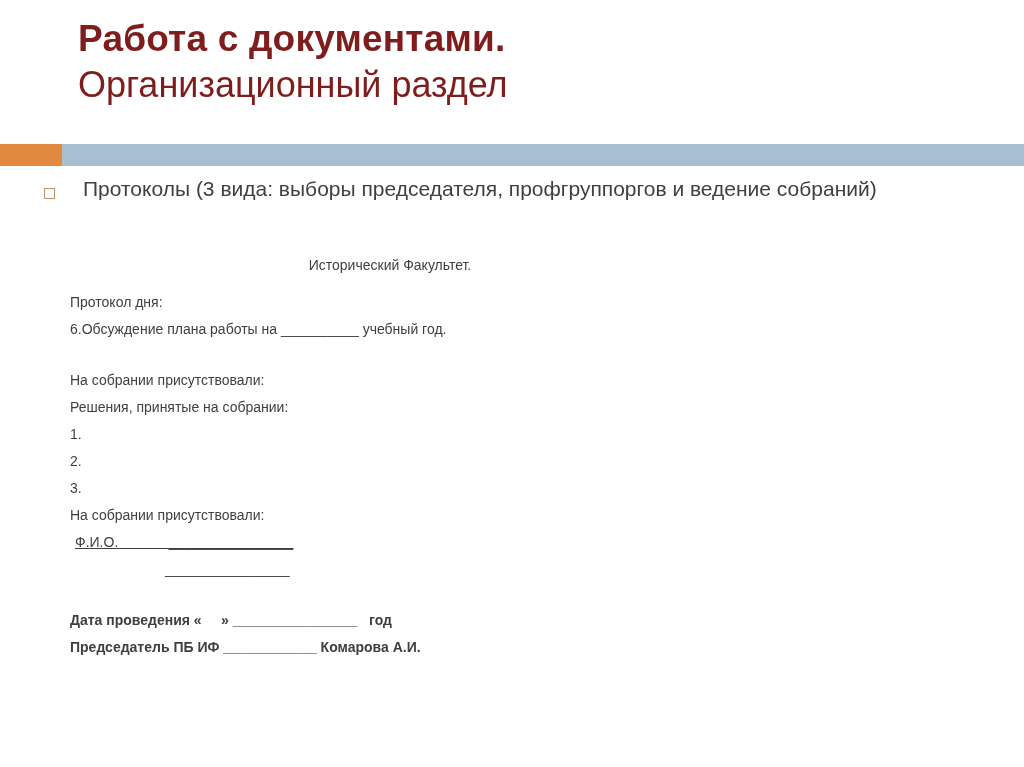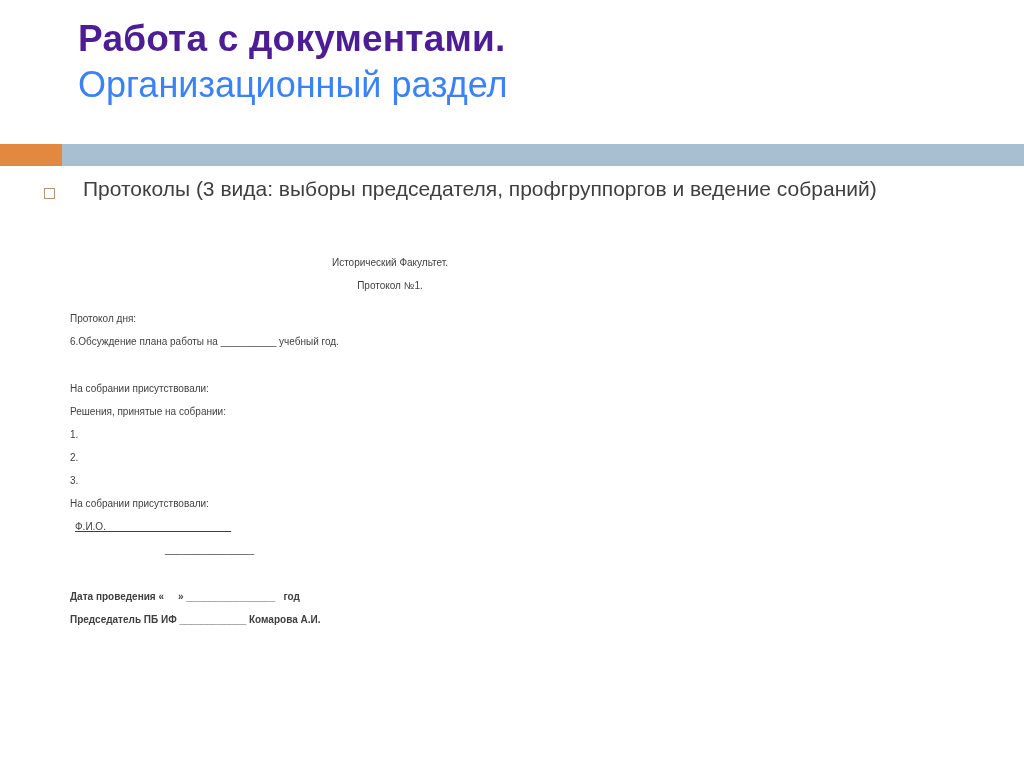--- a/index.html
+++ b/index.html
@@ -26,29 +26,29 @@
   
   .title-block {
     position: absolute;
     left: 78px;
     top: 18px;
     width: 880px;
   }
   .title-line1 {
     font-size: 37px;
     font-weight: bold;
-    color: #4c1d95;
+    color: #7f1d1d;
     line-height: 1.15;
     letter-spacing: 0.2px;
     white-space: nowrap;
   }
   .title-line2 {
     font-size: 36px;
     font-weight: normal;
-    color: #3b82f6;
+    color: #7f1d1d;
     line-height: 1.2;
     margin-top: 2px;
     white-space: nowrap;
   }
 
   
   .bar-left {
     position: absolute;
     left: 0;
     top: 144px;
@@ -89,21 +89,21 @@
     color: #3f3f3f;
     max-width: 880px;
   }
 
   
   .doc {
     position: absolute;
     left: 70px;
     top: 258px;
     width: 890px;
-    font-size: 10px;
+    font-size: 14px;
     color: #3f3f3f;
     line-height: 1.0;
   }
   .doc .center {
     text-align: center;
     width: 640px;
   }
   .doc .line {
     margin-bottom: 13px;
     white-space: pre;
@@ -138,21 +138,20 @@
   <div class="bar-left"></div>
   <div class="bar-right"></div>
 
   <div class="bullet-row">
     <div class="bullet-marker"></div>
     <div class="bullet-text">Протоколы (3 вида: выборы председателя, профгруппоргов и ведение собраний)</div>
   </div>
 
   <div class="doc">
     <div class="line center">Исторический Факультет.</div>
-    <div class="line center">Протокол №1.</div>
 
     <div class="gap-small"></div>
 
     <div class="line">Протокол дня:</div>
     <div class="line">6.Обсуждение плана работы на __________ учебный год.</div>
 
     <div class="gap-big"></div>
 
     <div class="line">На собрании присутствовали:</div>
     <div class="line">Решения, принятые на собрании:</div>

